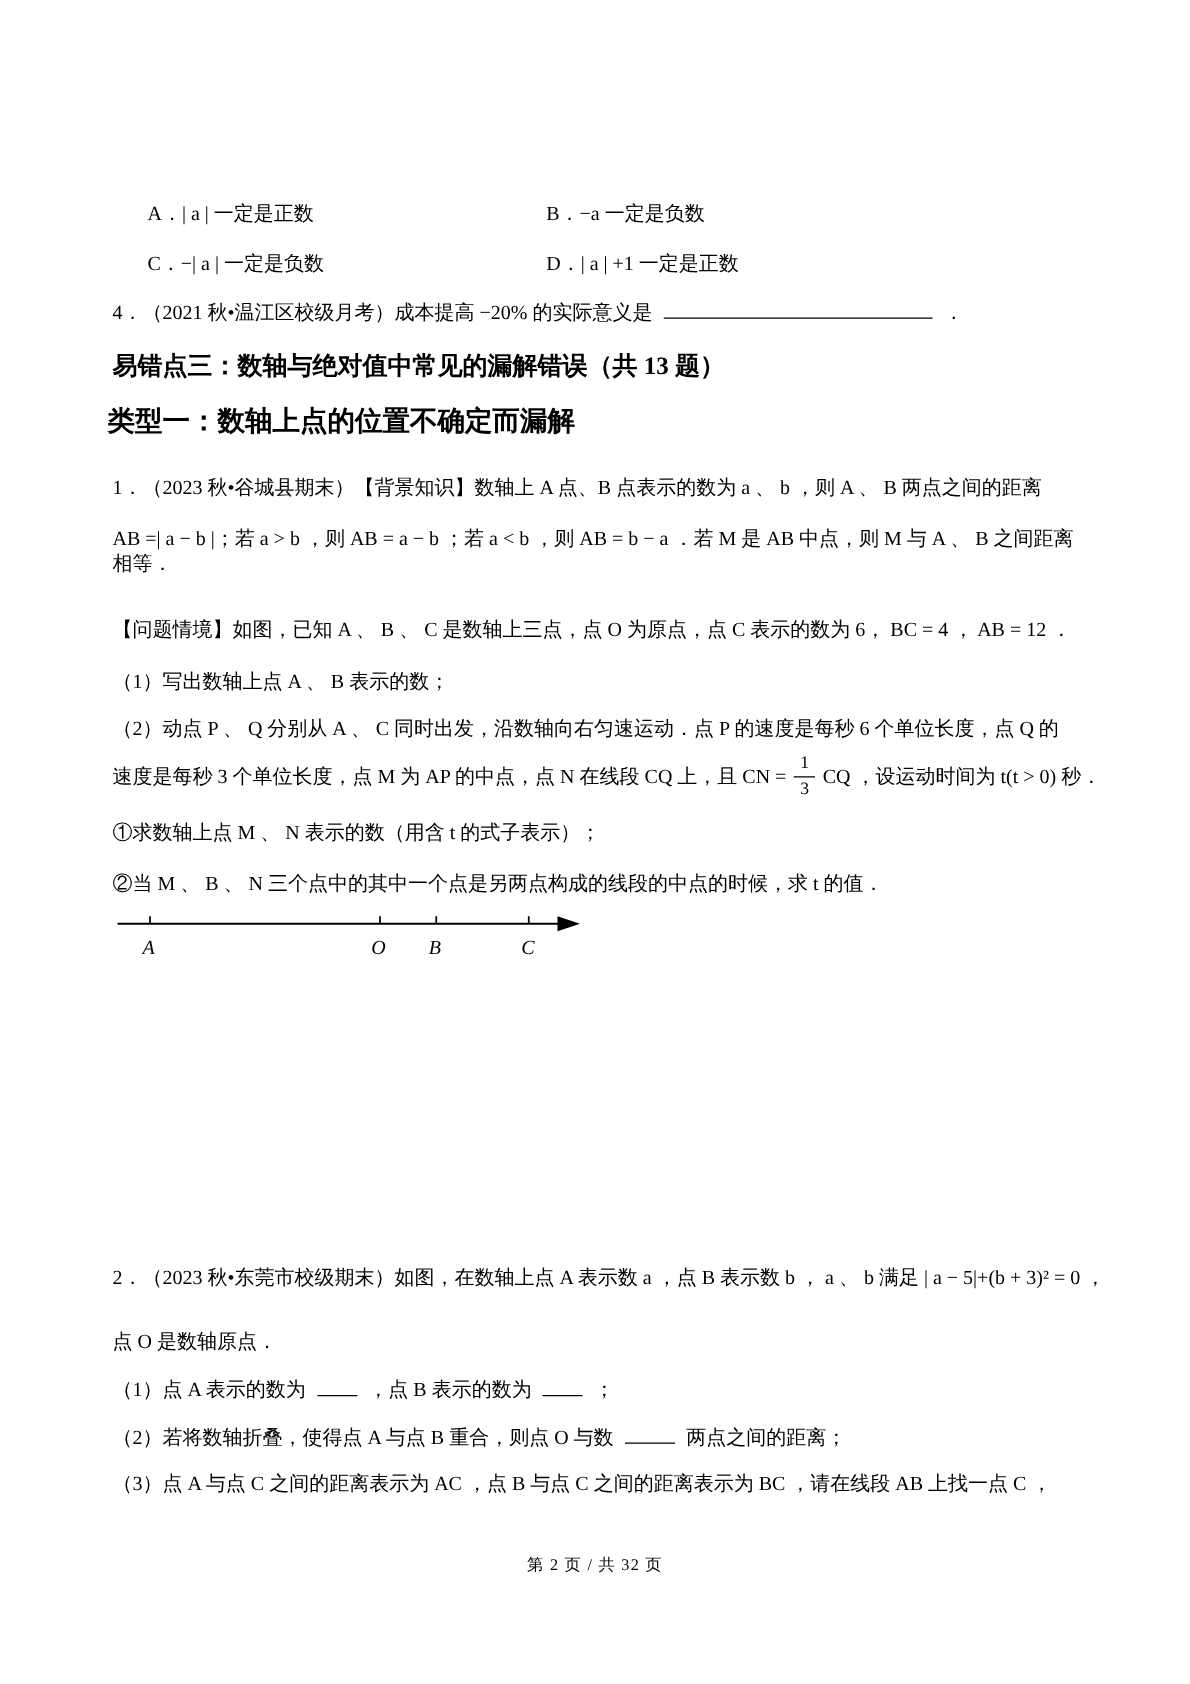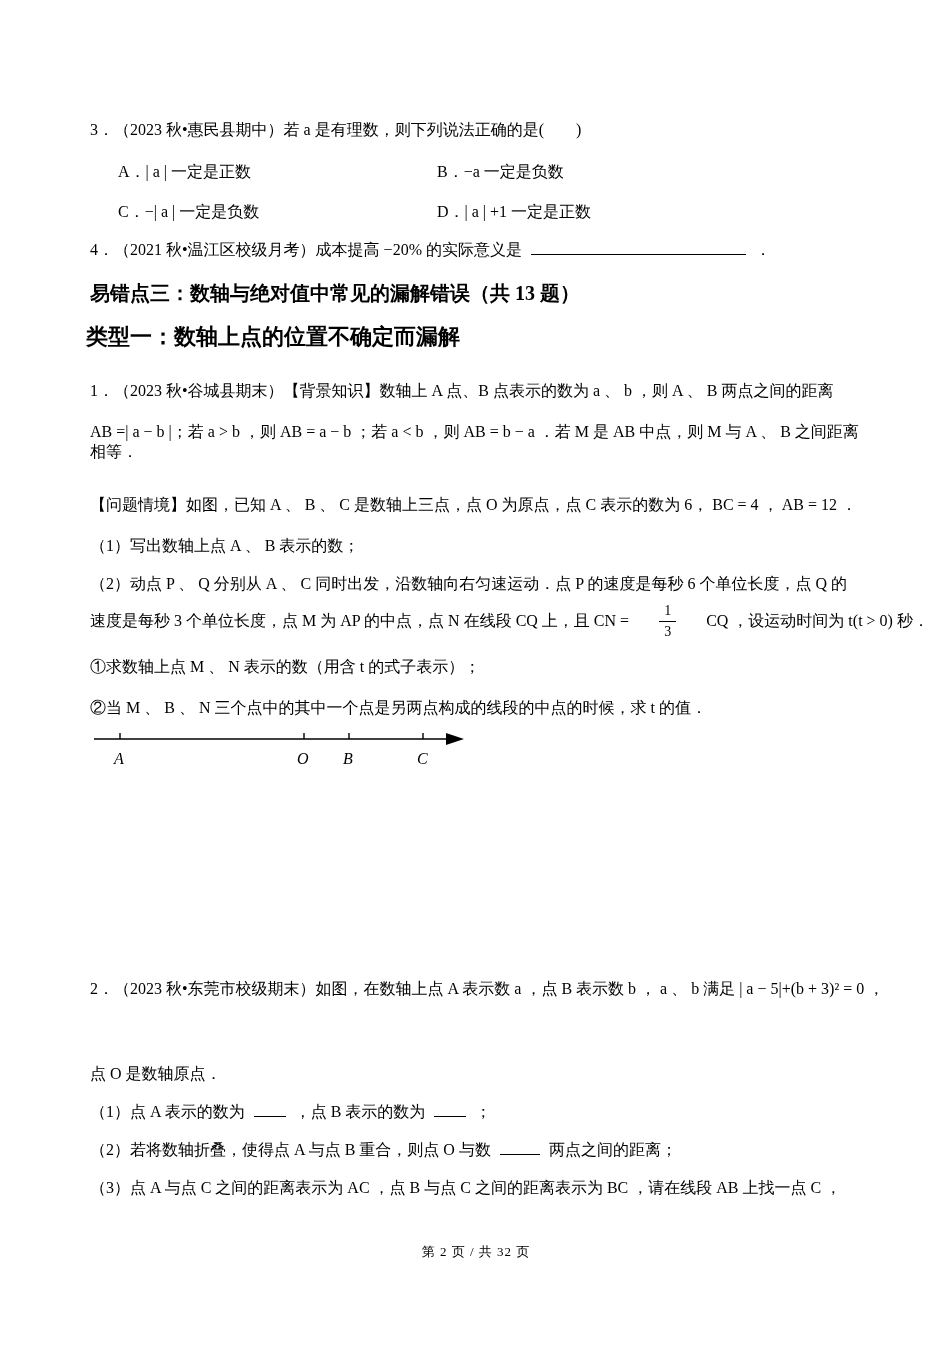--- a/index.html
+++ b/index.html
@@ -39,21 +39,20 @@
   .blank-short { width: 32px; }
   .blank-mid { width: 40px; }
   .frac-row {
     position: absolute;
     left: 90px;
     top: 595px;
     height: 52px;
     display: flex;
     align-items: center;
     white-space: nowrap;
-    gap: 24px;
   }
   .frac {
     display: inline-block;
     text-align: center;
     vertical-align: middle;
     margin: 0 6px;
   }
   .frac .num {
     display: block;
     border-bottom: 1px solid #000;
@@ -90,21 +89,20 @@
     text-align: center;
     font-size: 13px;
     letter-spacing: 1px;
   }
 </style>
 </head>
 <body>
 
 <div class="page">
 
-  <div class="tline" style="top:119px">3．（2023 秋•惠民县期中）若 a 是有理数，则下列说法正确的是(　　)</div>
   <div class="tline" style="top:161px; left:118px">A．| a | 一定是正数</div>
   <div class="tline" style="top:161px; left:437px">B．−a 一定是负数</div>
   <div class="tline" style="top:201px; left:118px">C．−| a | 一定是负数</div>
   <div class="tline" style="top:201px; left:437px">D．| a | +1 一定是正数</div>
 
   <div class="tline" style="top:239px">
     <span>4．（2021 秋•温江区校级月考）成本提高 −20% 的实际意义是</span>
     <span class="blank blank-long"></span>
     <span>．</span>
   </div>
@@ -139,21 +137,21 @@
       <line x1="214" y1="7" x2="214" y2="13" stroke="#000" stroke-width="1.4"></line>
       <line x1="259" y1="7" x2="259" y2="13" stroke="#000" stroke-width="1.4"></line>
       <line x1="333" y1="7" x2="333" y2="13" stroke="#000" stroke-width="1.4"></line>
     </svg>
     <span class="axis-label" style="left:24px">A</span>
     <span class="axis-label" style="left:207px">O</span>
     <span class="axis-label" style="left:253px">B</span>
     <span class="axis-label" style="left:327px">C</span>
   </div>
 
-  <div class="tline" style="top:978px">2．（2023 秋•东莞市校级期末）如图，在数轴上点 A 表示数 a ，点 B 表示数 b ， a 、 b 满足 | a − 5|+(b + 3)² = 0 ，</div>
+  <div class="tline" style="top:1012px">2．（2023 秋•东莞市校级期末）如图，在数轴上点 A 表示数 a ，点 B 表示数 b ， a 、 b 满足 | a − 5|+(b + 3)² = 0 ，</div>
   <div class="tline" style="top:1063px">点 O 是数轴原点．</div>
 
   <div class="tline" style="top:1101px">
     <span>（1）点 A 表示的数为</span>
     <span class="blank blank-short"></span>
     <span>，点 B 表示的数为</span>
     <span class="blank blank-short"></span>
     <span>；</span>
   </div>
 

